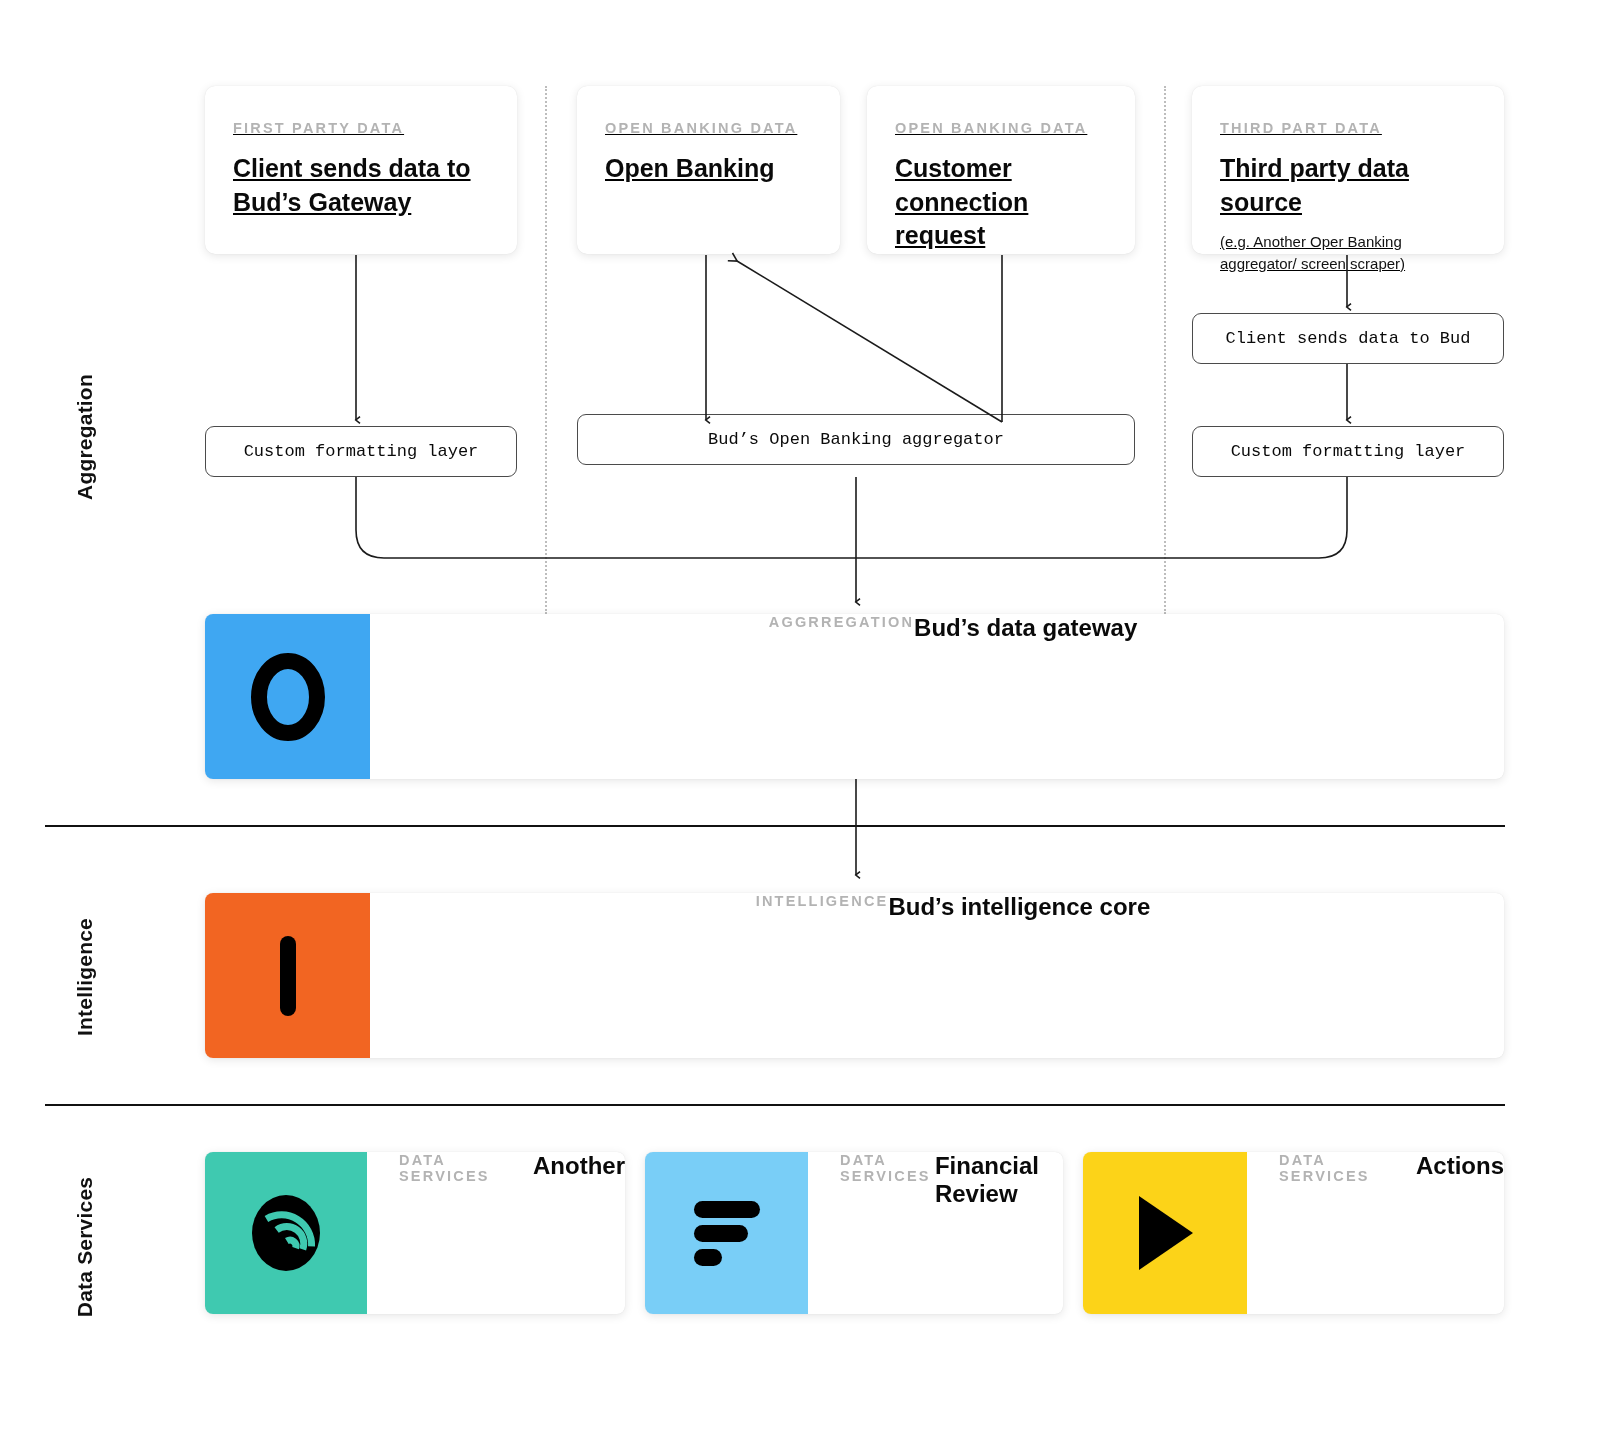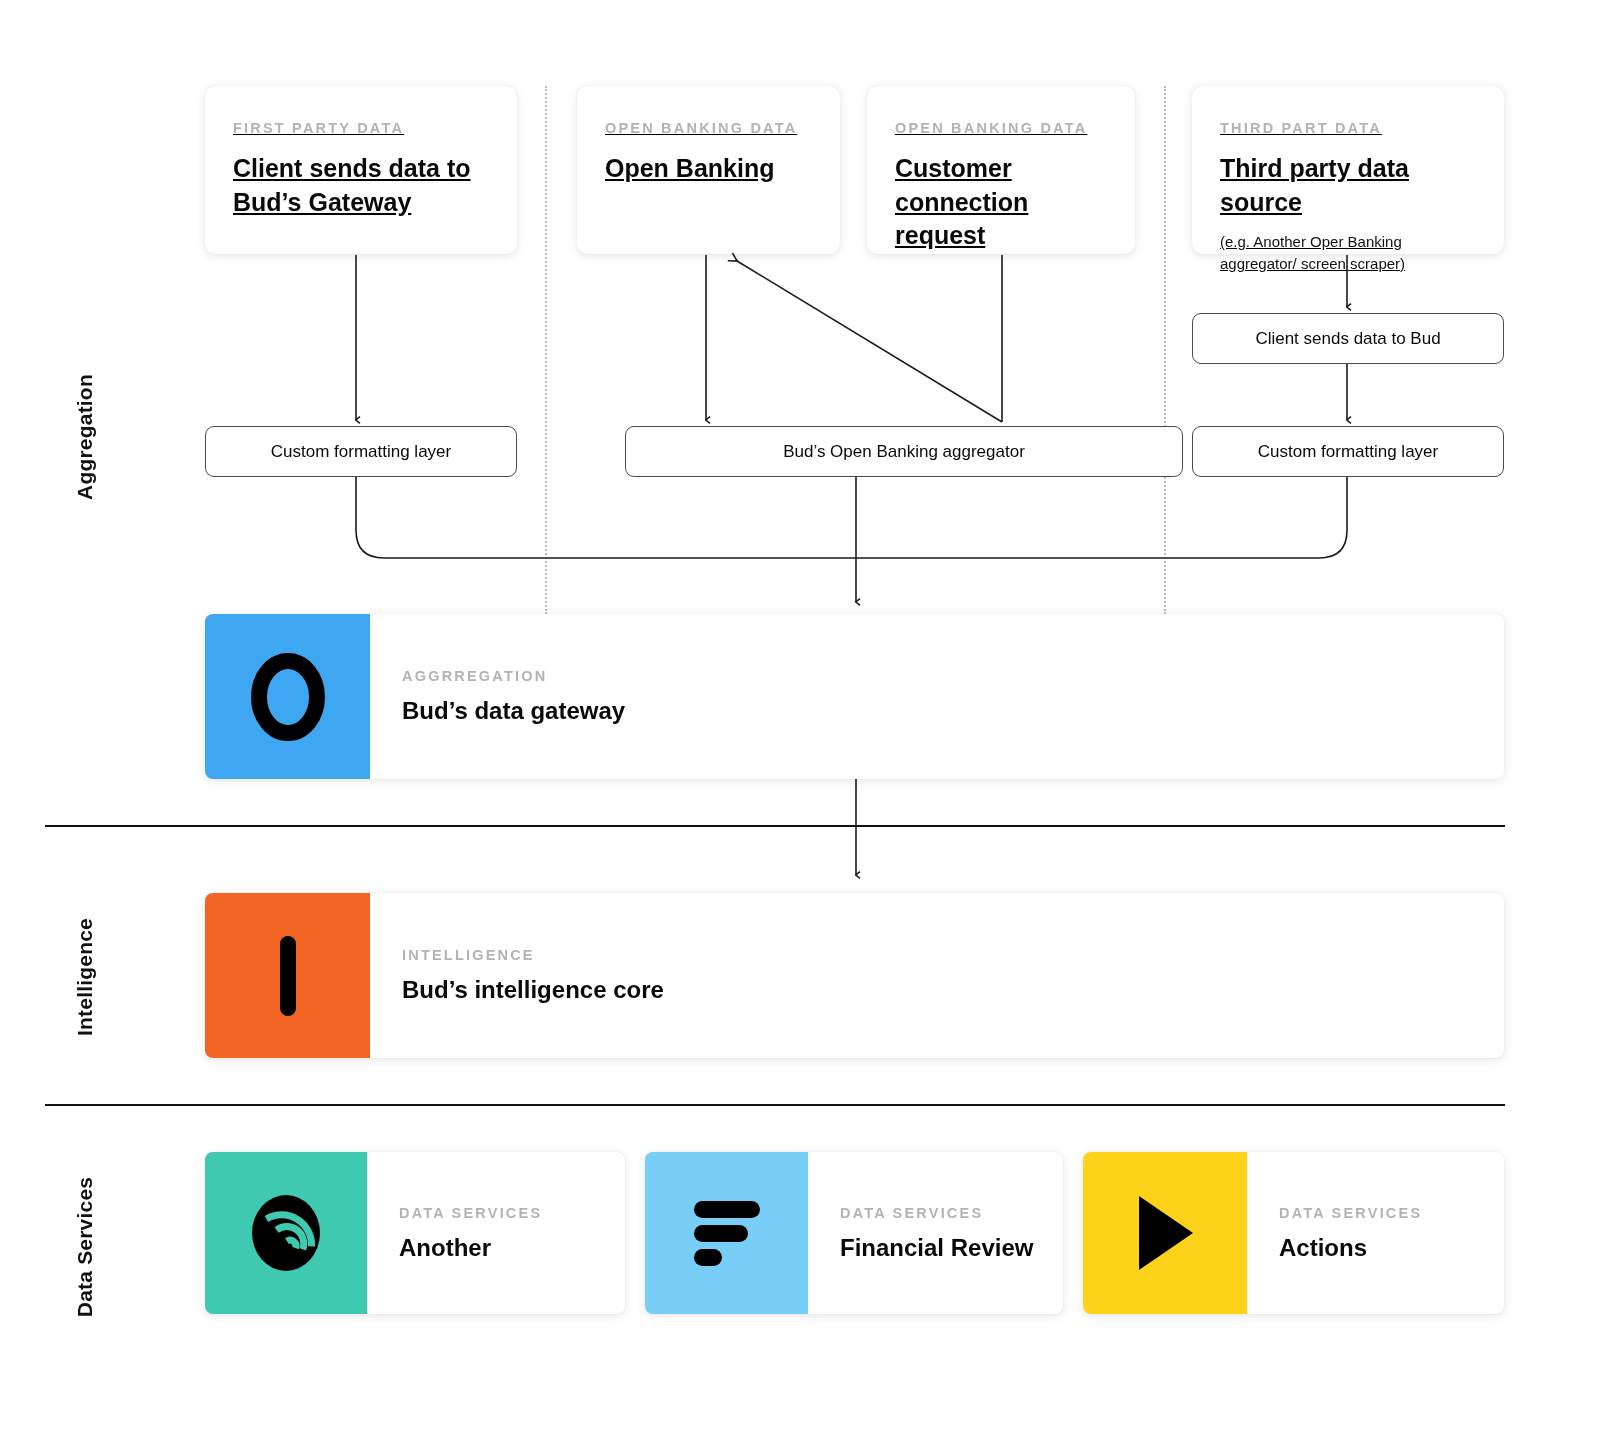--- a/index.html
+++ b/index.html
@@ -86,20 +86,21 @@
     position: absolute;
     box-sizing: border-box;
     border: 1.5px solid #4b4b4b;
     border-radius: 9px;
     background: #ffffff;
     display: flex;
     align-items: center;
     justify-content: center;
     font-size: 17px;
     color: #0a0a0a;
+    font-family: Liberation Mono, monospace;
   }
 
   
   .prod-card {
     position: absolute;
     background: #ffffff;
     border-radius: 8px;
     box-shadow: 0 2px 10px rgba(0,0,0,0.10), 0 0 1px rgba(0,0,0,0.12);
     display: flex;
     overflow: hidden;
@@ -107,21 +108,21 @@
   }
   .prod-icon {
     flex: 0 0 auto;
     display: flex;
     align-items: center;
     justify-content: center;
   }
   .prod-body {
     flex: 1 1 auto;
     display: flex;
-    flex-direction: column;
+    flex-direction: row;
     justify-content: center;
     padding-left: 32px;
   }
   .prod-eyebrow {
     font-size: 14.5px;
     font-weight: bold;
     letter-spacing: 2.2px;
     color: #b3b3b3;
     text-transform: uppercase;
     margin: 0 0 13px 0;
@@ -175,21 +176,21 @@
   </div>
 
   <div class="src-card" style="left:1192px; top:86px; width:312px; height:168px;">
     <p class="eyebrow">THIRD PART DATA</p>
     <p class="src-title">Third party data source</p>
     <p class="src-sub">(e.g. Another Oper Banking aggregator/ screen scraper)</p>
   </div>
 
   <div class="pill" style="left:205px; top:426px; width:312px; height:51px;">Custom formatting layer</div>
 
-  <div class="pill" style="left:577px; top:426px; width:558px; height:51px;margin-left:48px;">Bud’s Open Banking aggregator</div>
+  <div class="pill" style="left:577px; top:414px; width:558px; height:51px;">Bud’s Open Banking aggregator</div>
 
   <div class="pill" style="left:1192px; top:313px; width:312px; height:51px;">Client sends data to Bud</div>
 
   <div class="pill" style="left:1192px; top:426px; width:312px; height:51px;">Custom formatting layer</div>
 
   <svg id="wires" viewBox="0 0 1600 1440">
     <defs>
       <marker id="arrow-down" markerWidth="9" markerHeight="9" refX="4.5" refY="7.4" orient="auto" markerUnits="userSpaceOnUse">
         <path d="M1.1 3.4 L4.5 7.6 L7.9 3.4" stroke="#1b1b1b" stroke-width="1.3" fill="none"></path>
       </marker>

